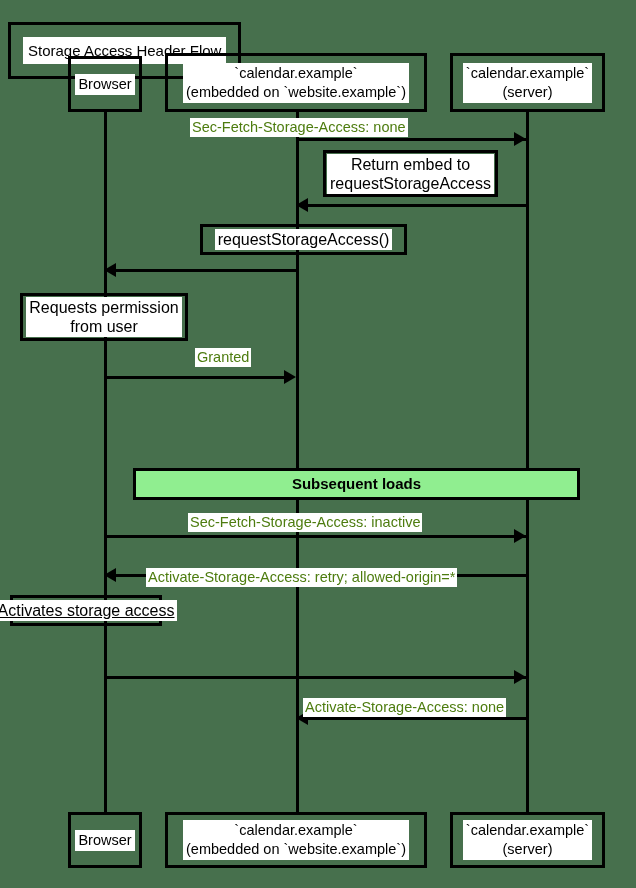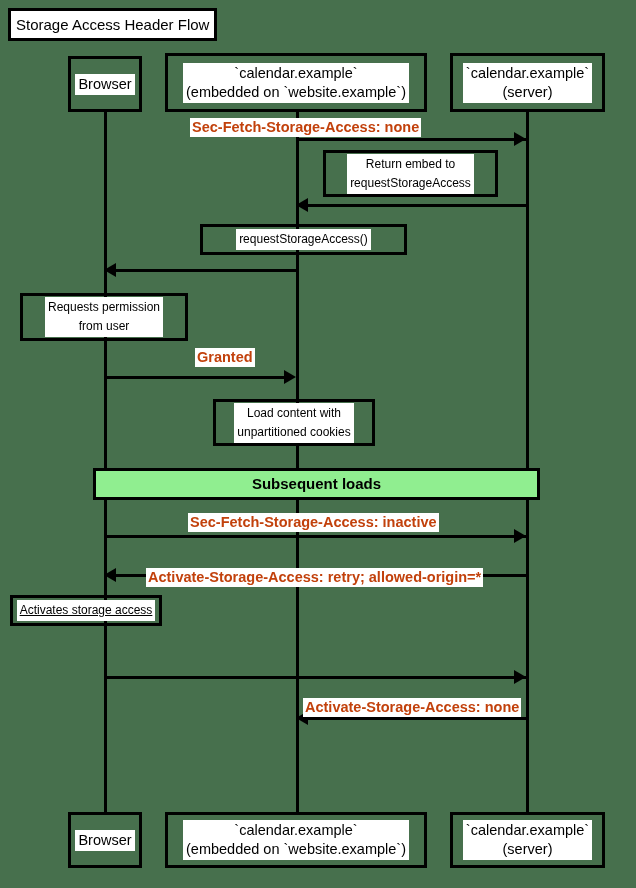--- a/index.html
+++ b/index.html
@@ -16,24 +16,24 @@
   #diagram {
     position: relative;
     width: 636px;
     height: 888px;
   }
 
   
   .title-box {
     position: absolute;
     left: 8px;
-    top: 8px;
+    top: 22px;
     border: 3px solid #000;
     background: transparent;
-    padding: 0;
+    padding: 12px;
   }
   .title-box .title-text {
     display: block;
     background: #ffffff;
     color: #000;
     font-size: 15px;
     line-height: 21px;
     padding: 3px 5px 3px 5px;
     white-space: nowrap;
   }
@@ -81,58 +81,58 @@
   }
   .arrow-right {
     border-left: 12px solid #000;
   }
   .arrow-left {
     border-right: 12px solid #000;
   }
   .msg-label {
     position: absolute;
     background: #ffffff;
-    color: #c2410c;
+    color: #4d7c0f;
     font-size: 14.5px;
     line-height: 19px;
     white-space: pre;
     text-align: left;
     padding: 0 2px;
-    font-weight: bold;
   }
 
   
   .note {
     position: absolute;
     border: 3px solid #000;
     background: transparent;
     box-sizing: border-box;
     display: flex;
     align-items: center;
     justify-content: center;
   }
   .note .note-text {
     background: #ffffff;
     color: #000;
-    font-size: 12px;
+    font-size: 16px;
     line-height: 19px;
     text-align: center;
     white-space: pre;
     display: block;
     padding: 1px 3px;
   }
 
   
   .divider {
     position: absolute;
     border: 3px solid #000;
     box-sizing: border-box;
     display: flex;
     align-items: center;
     justify-content: center;
+    margin-left: 40px;
   }
   .divider .divider-text {
     color: #000;
     font-size: 15px;
     font-weight: bold;
     line-height: 20px;
     white-space: nowrap;
   }
 </style>
 </head>
@@ -181,24 +181,20 @@
 
   <div class="note" style="left:20px; top:293px; width:168px; height:48px;">
     <span class="note-text">Requests permission
 from user</span>
   </div>
 
   <div class="msg-line" style="left:104px; top:376px; width:182px;"></div>
   <div class="arrow-head arrow-right" style="left:284px; top:370px;"></div>
   <div class="msg-label" style="left:167px; top:348px;margin-left:28px;">Granted</div>
 
-  <div class="note" style="left:213px; top:399px; width:162px; height:47px;">
-    <span class="note-text">Load content with
-unpartitioned cookies</span>
-  </div>
 
   <div class="divider" style="left:93px; top:468px; width:447px; height:32px; background:#90ee90;">
     <span class="divider-text">Subsequent loads</span>
   </div>
 
   <div class="msg-line" style="left:104px; top:535px; width:424px;"></div>
   <div class="arrow-head arrow-right" style="left:514px; top:529px;"></div>
   <div class="msg-label" style="left:188px; top:513px;">Sec-Fetch-Storage-Access: inactive</div>
 
   <div class="msg-line" style="left:114px; top:574px; width:414px;"></div>

